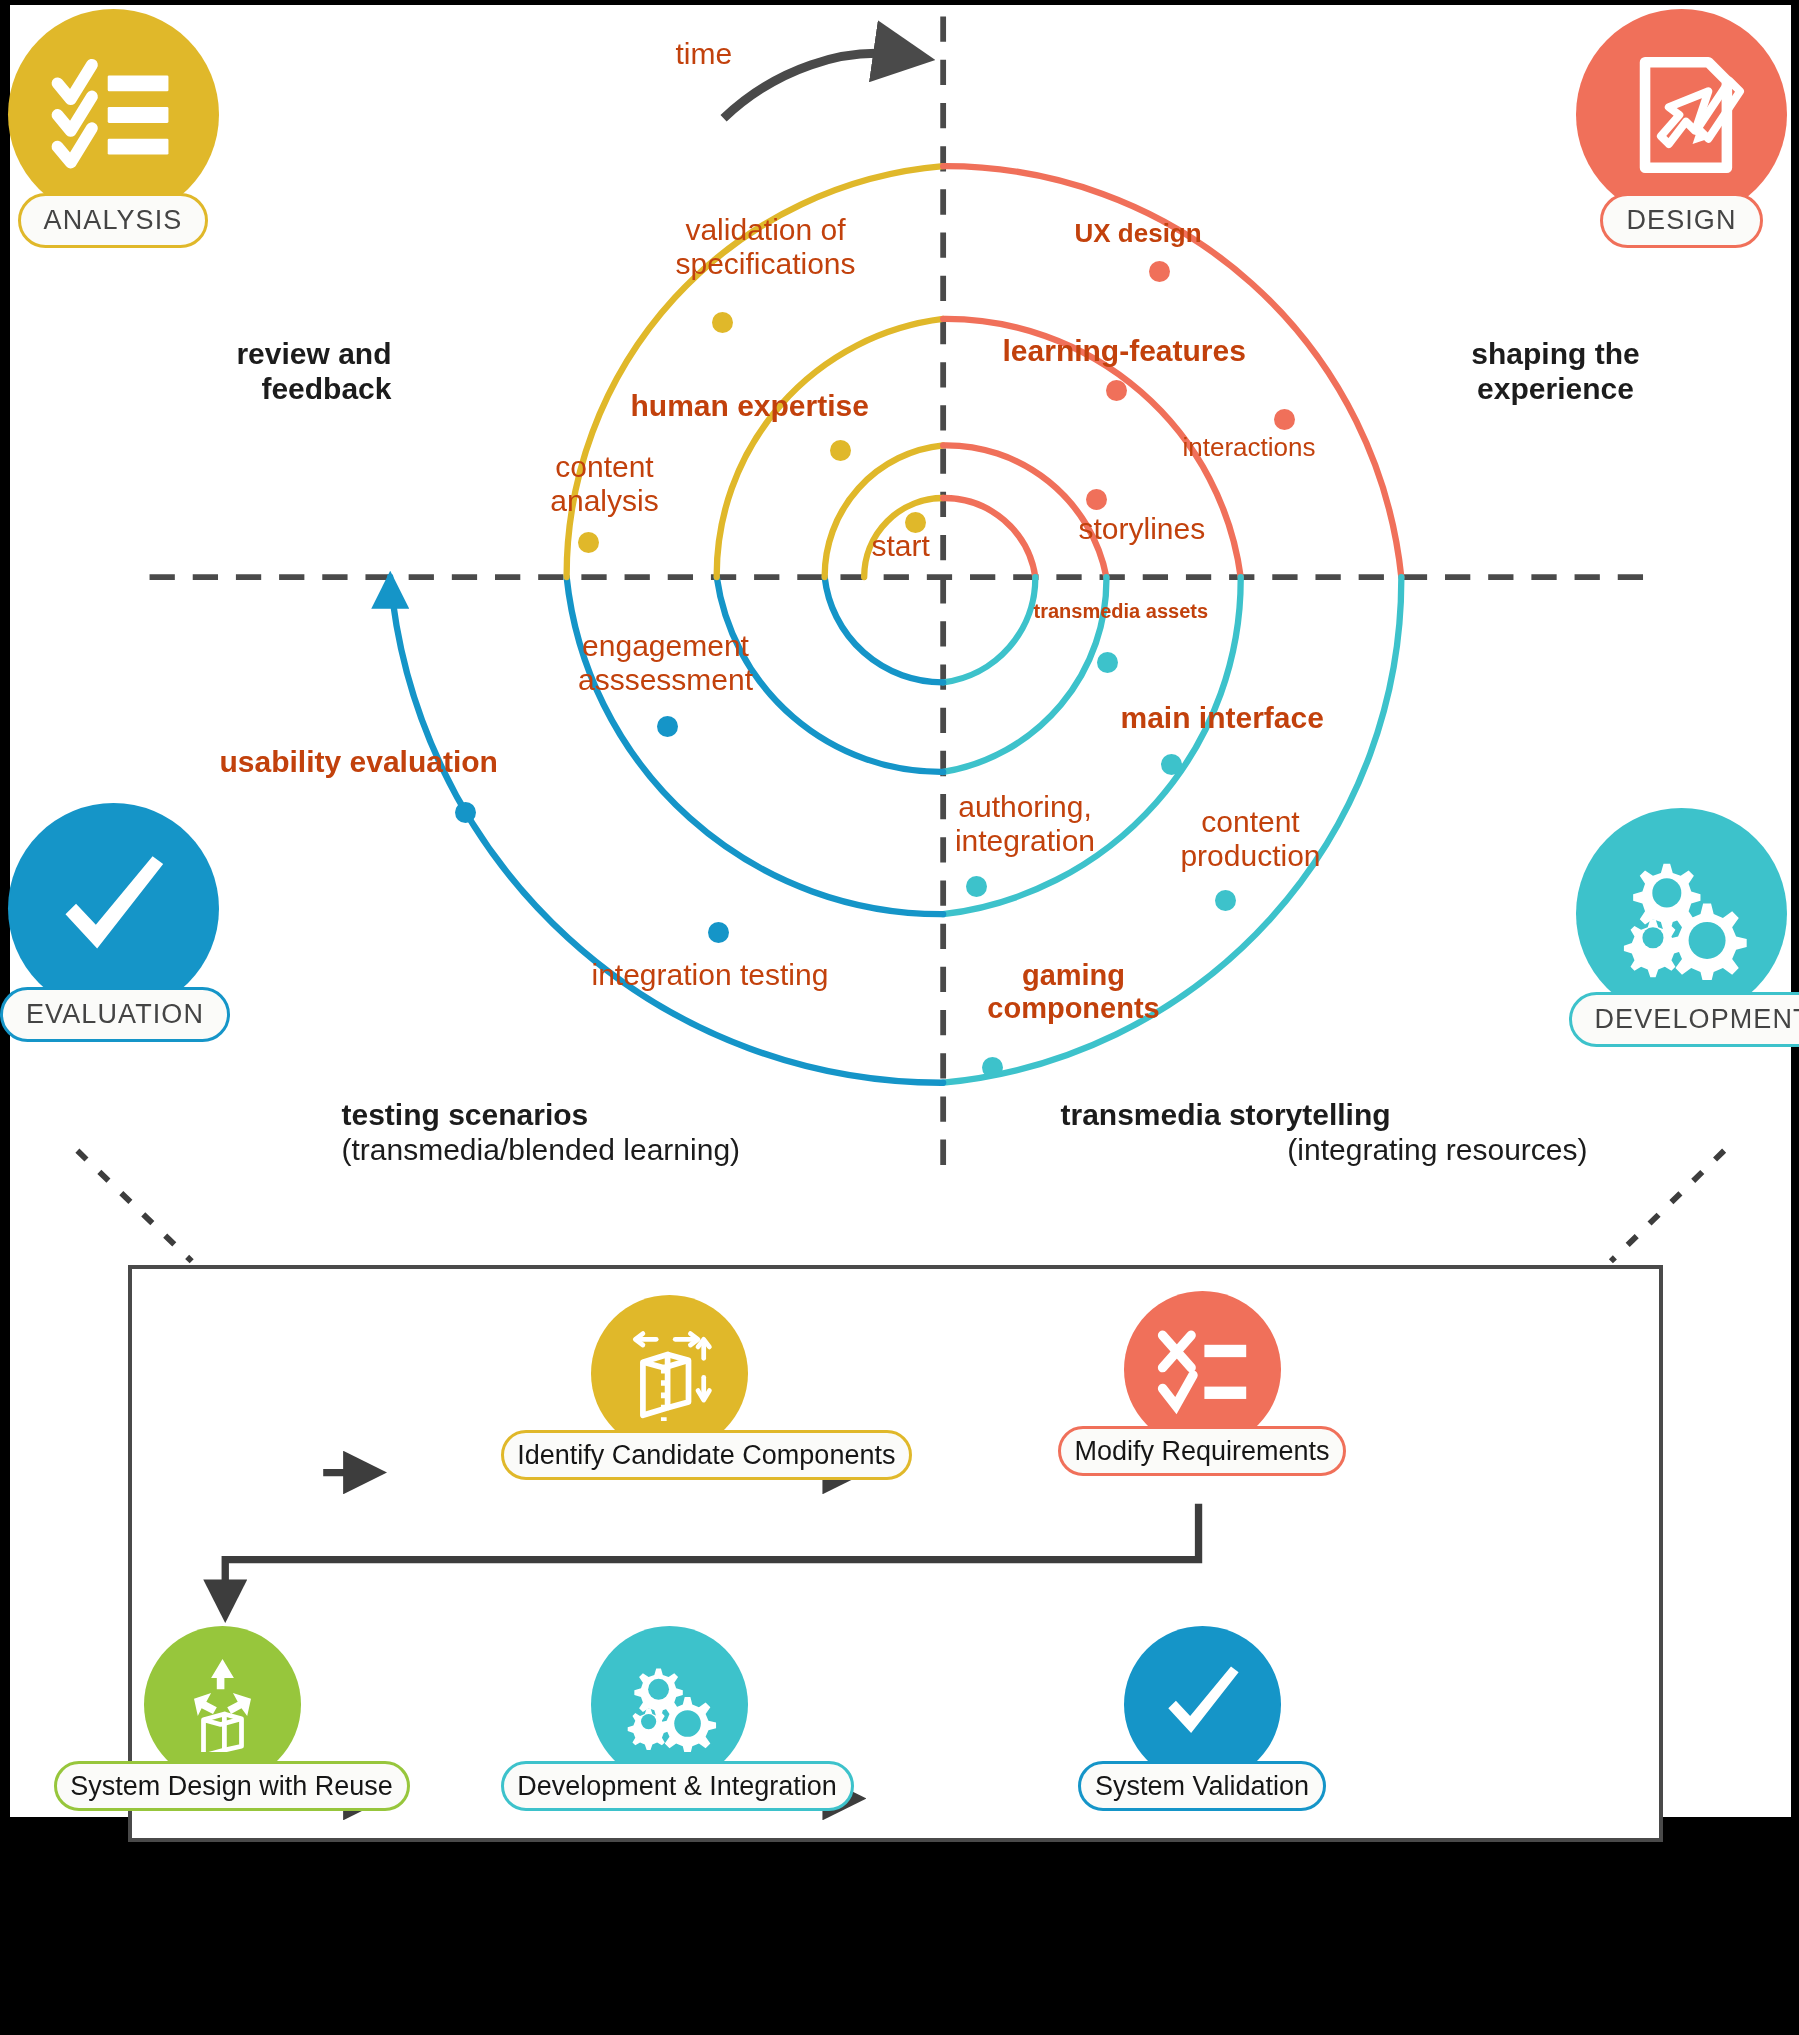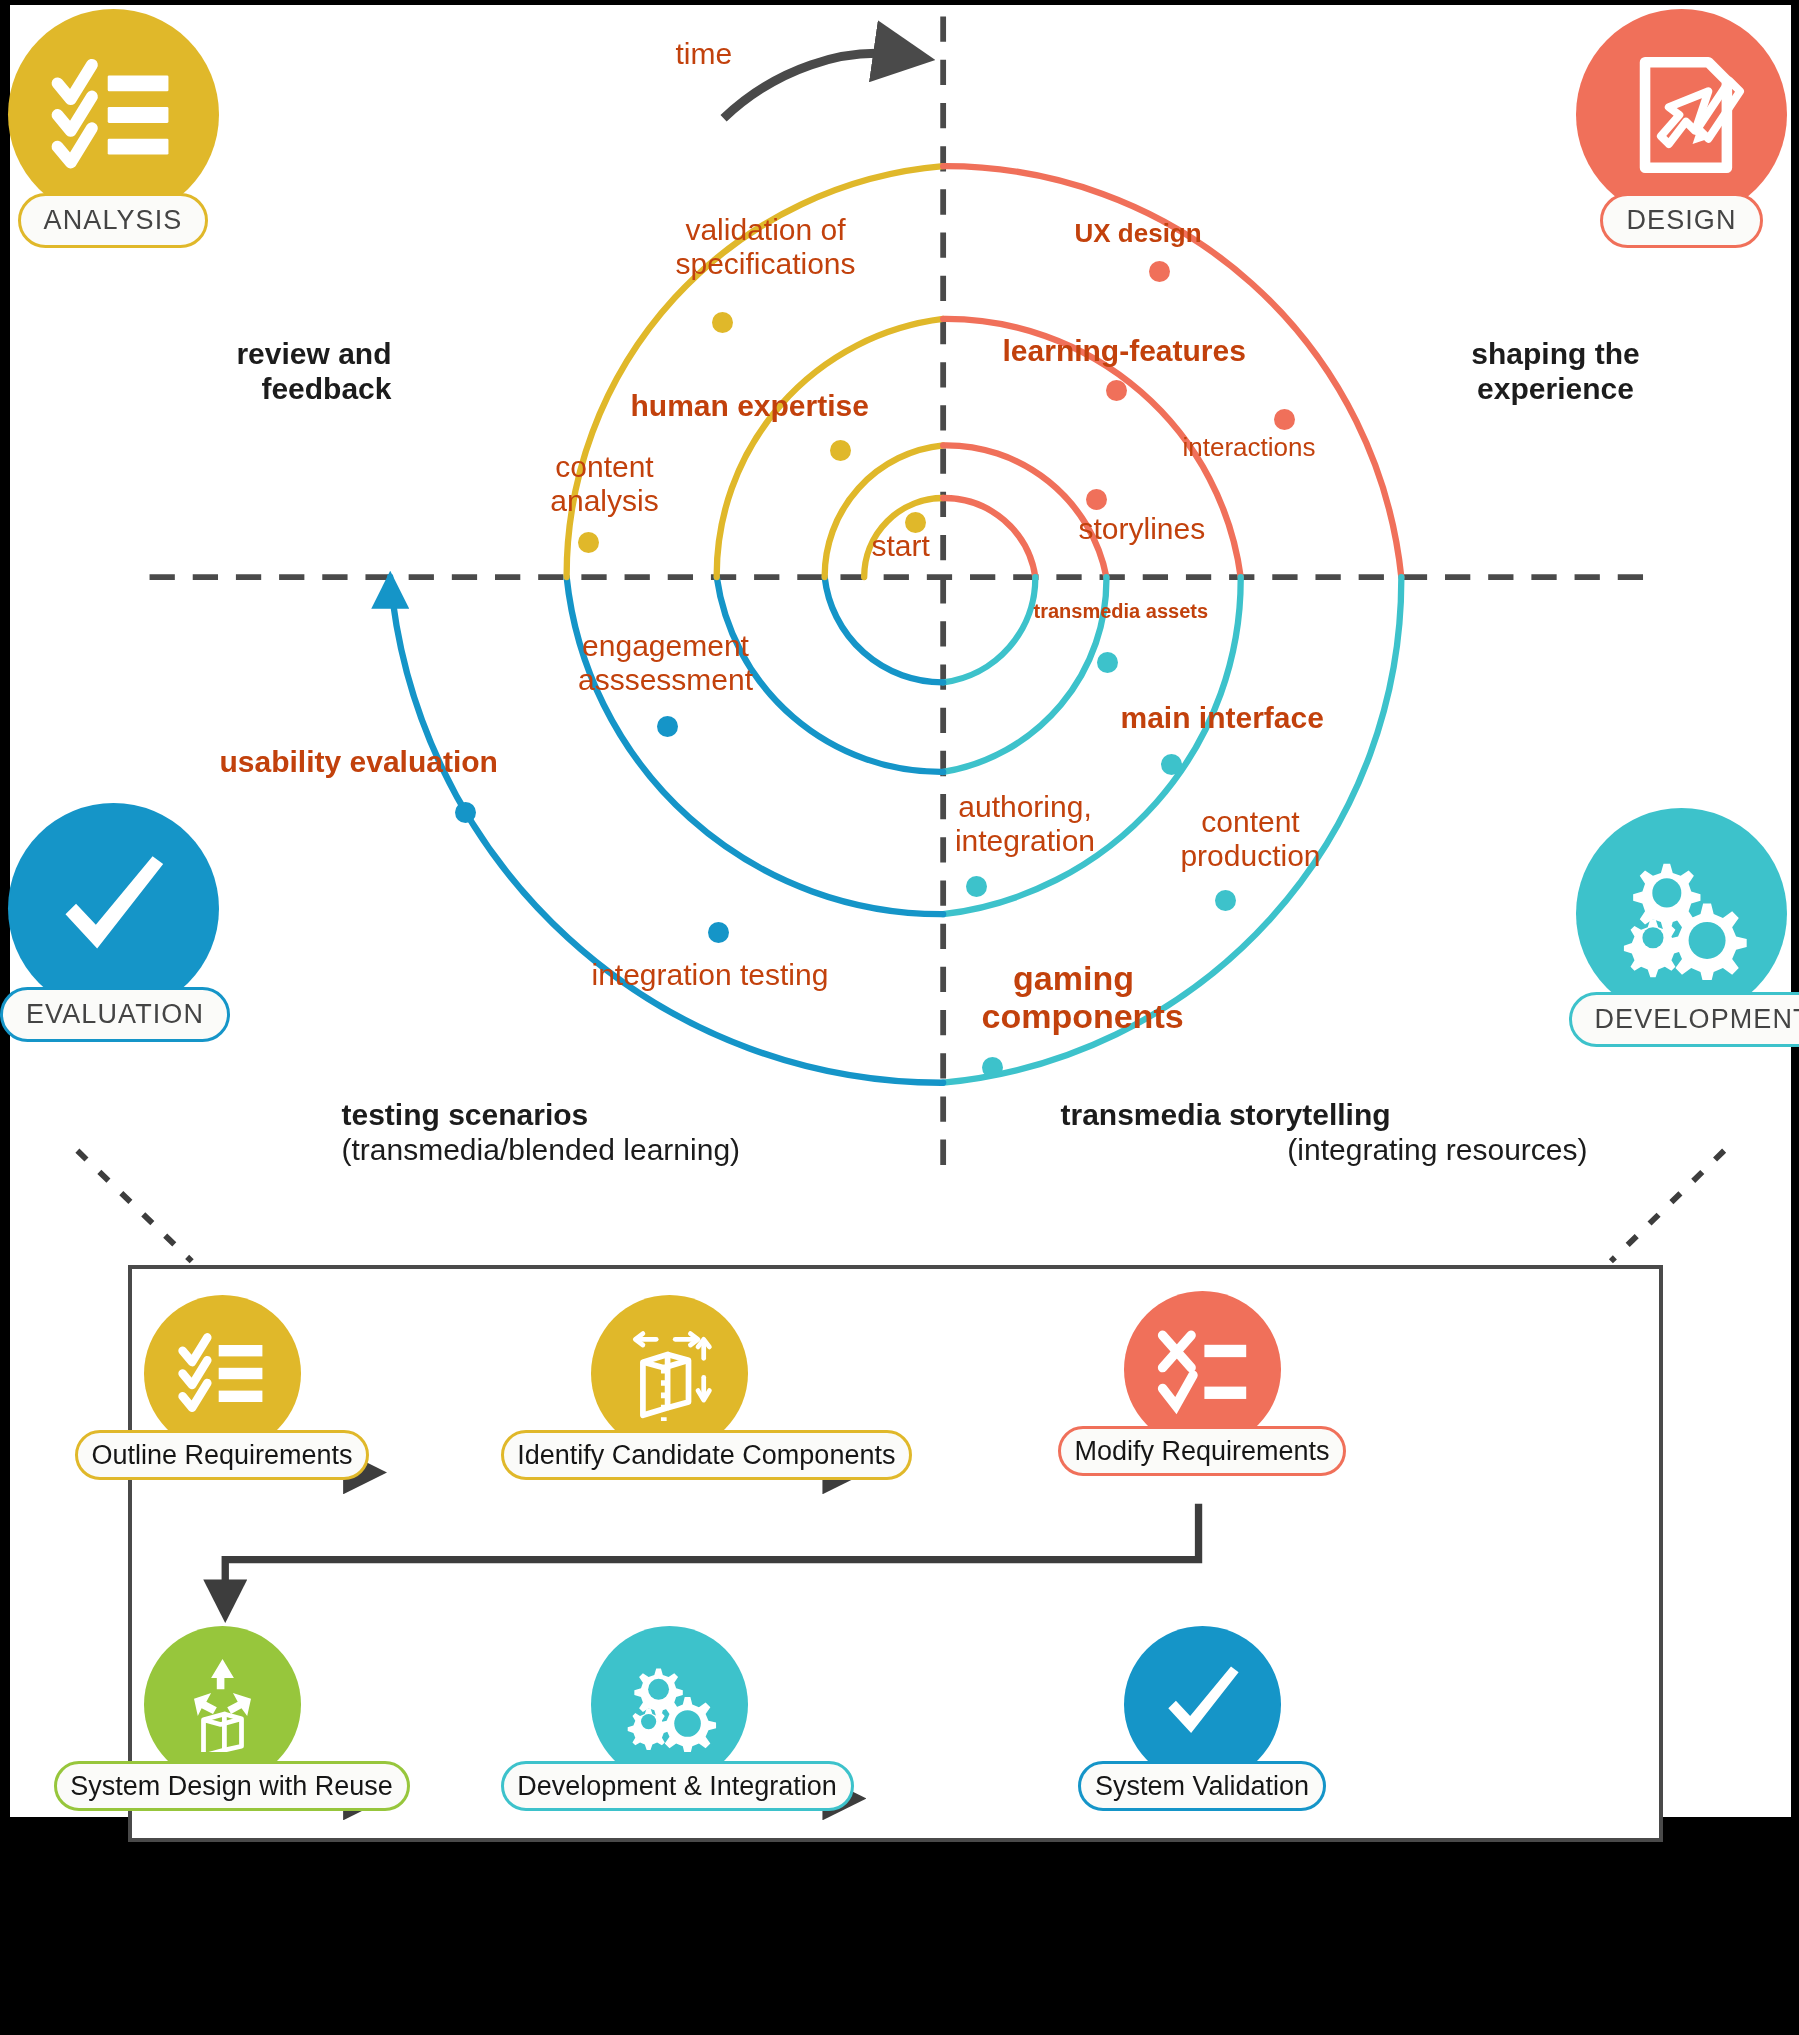--- a/index.html
+++ b/index.html
@@ -160,21 +160,21 @@
   <div class="spiral-label lbl-reg" style="left:935px;top:785px;font-size:30px;text-align:center;width:161px;">
     <div>authoring,</div>
     <div>integration</div>
   </div>
 
   <div class="spiral-label lbl-reg" style="left:1166px;top:800px;font-size:30px;text-align:center;width:150px;">
     <div>content</div>
     <div>production</div>
   </div>
 
-  <div class="spiral-label lbl-bold" style="left:972px;top:954px;font-size:34px;text-align:center;width:184px;">
+  <div class="spiral-label lbl-bold" style="left:972px;top:954px;font-size:29px;text-align:center;width:184px;">
     <div>gaming</div>
     <div>components</div>
   </div>
 
   <div class="spiral-label lbl-bold" style="left:210px;top:740px;font-size:30px;">
     <span>usability evaluation</span>
   </div>
 
   <div class="spiral-label lbl-reg" style="left:561px;top:624px;font-size:30px;text-align:center;width:190px;">
     <div>engagement</div>
@@ -265,37 +265,20 @@
     <svg class="svgroot" viewBox="0 0 2915 1096" preserveAspectRatio="none">
       <g stroke="#3d3d3d" stroke-width="14" fill="none">
         <line x1="365" y1="392" x2="445" y2="392" marker-end="url(#ah-dark2)"></line>
         <line x1="1280" y1="392" x2="1360" y2="392" marker-end="url(#ah-dark2)"></line>
         <line x1="365" y1="1020" x2="445" y2="1020" marker-end="url(#ah-dark2)"></line>
         <line x1="1280" y1="1020" x2="1360" y2="1020" marker-end="url(#ah-dark2)"></line>
         <path d="M 2036 452 L 2036 560 L 178 560 L 178 640" marker-end="url(#ah-dark2)"></path>
       </g>
     </svg>
 
-    <div class="node" style="left:-78px;top:26px;">
-      <div class="bulb" style="background:#E0B82A;">
-        <svg class="ico" viewBox="0 0 100 100">
-          <g fill="none" stroke="#fff" stroke-width="9" stroke-linecap="round" stroke-linejoin="round">
-            <path d="M8 26 L18 38 L34 12"></path>
-                <path d="M8 50 L18 62 L34 36"></path>
-                <path d="M8 74 L18 86 L34 60"></path>
-          </g>
-          <g fill="#fff">
-                <rect x="46" y="20" width="46" height="12"></rect>
-                <rect x="46" y="44" width="46" height="12"></rect>
-                <rect x="46" y="68" width="46" height="12"></rect>
-              </g>
-        </svg>
-      </div>
-      <div class="pill" style="border-color:#E0B82A;">Outline Requirements</div>
-    </div>
 
     <div class="node" style="left:369px;top:26px;">
       <div class="bulb" style="background:#E0B82A;">
         <svg class="ico" viewBox="0 0 100 100">
           <g fill="none" stroke="#fff" stroke-width="6" stroke-linejoin="round">
             <path d="M22 38 L48 30 L48 86 L22 94 Z"></path>
             <path d="M48 30 L70 36 L70 80 L48 86"></path>
             <path d="M22 38 L44 44 L70 36"></path>
             <path d="M44 44 L44 100" stroke-dasharray="6 7"></path>
           </g>

